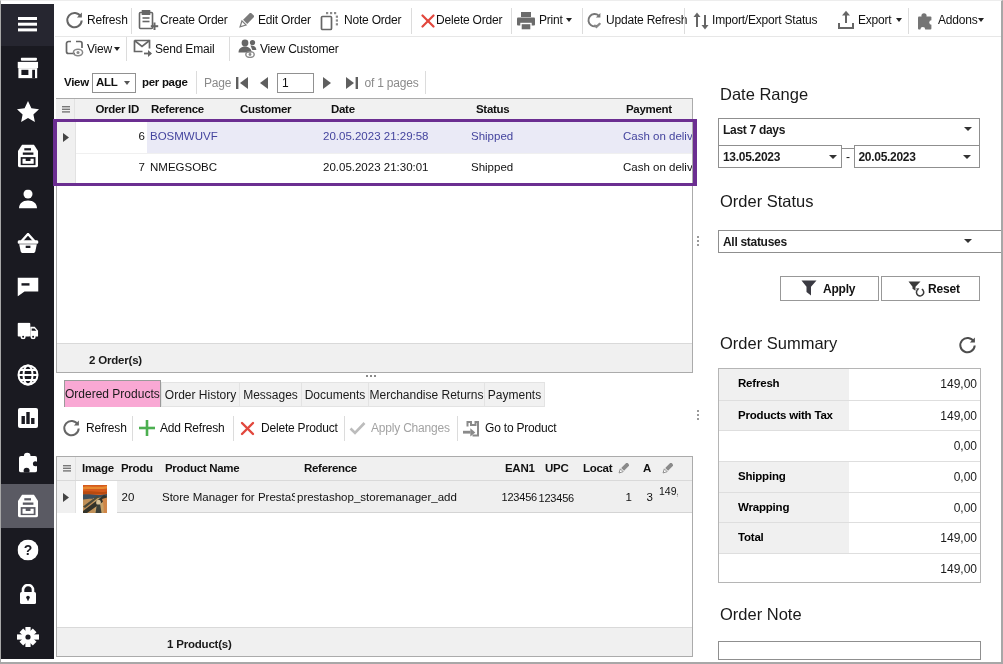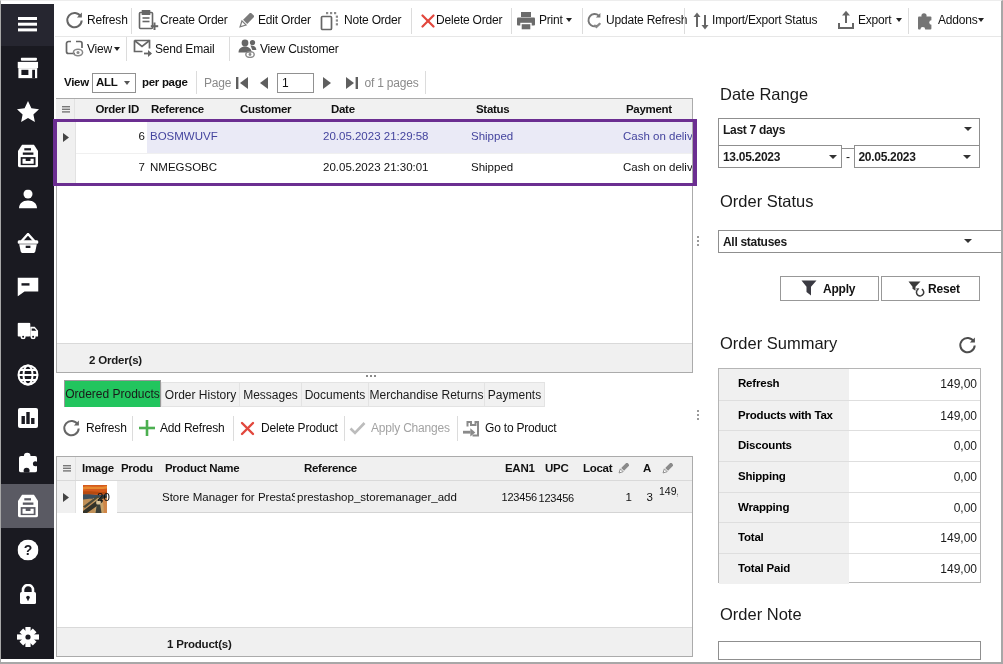--- a/index.html
+++ b/index.html
@@ -29,21 +29,21 @@
 #g1rows { left:57px; top:120px; width:635px; height:63px; }
 .indcol { position:absolute; background:#f0f0f0; border-right:1px solid #e2e2e2; }
 #g1foot { left:57px; top:343px; width:635px; height:29px; background:#f0f0f0; border-top:1px solid #d9d9d9; font-size:11.5px; font-weight:bold; letter-spacing:-0.2px; }
 #g2foot { left:57px; top:627px; width:635px; height:29px; background:#f0f0f0; border-top:1px solid #d9d9d9; font-size:11.5px; font-weight:bold; letter-spacing:-0.2px; }
 #purple { left:53px; top:119px; width:644px; height:67px; border:3px solid #6b2e91; border-left-width:4px; border-right-width:4px; z-index:10; }
 .cell { position:absolute; font-size:11.5px; white-space:nowrap; }
 .blue { color:#44449e; }
 
 .tab { position:absolute; top:382px; height:25px; font-size:12px; line-height:25px; text-align:center; }
 .tab.inactive { background:#f1f1f1; border:1px solid #e3e3e3; border-left:none; }
-#tabactive { left:64px; top:380px; width:97px; height:27px; background:#22c55e; border:1px solid #9a9a9a; border-bottom:none; z-index:2; line-height:26px;text-align:center; }
+#tabactive { left:64px; top:380px; width:97px; height:27px; background:#f9a8d4; border:1px solid #9a9a9a; border-bottom:none; z-index:2; line-height:26px; }
 
 #grid2 { left:56px; top:456px; width:637px; height:201px; border:1px solid #ababab; background:#fff; }
 #g2head { left:57px; top:457px; width:635px; height:24px; background:#f0f0f0; border-bottom:1px solid #d9d9d9; }
 #g2row { left:57px; top:481px; width:635px; height:32px; background:#efefef; border-bottom:1px solid #d4d4d4; }
 
 .rphead { position:absolute; font-size:16.5px; color:#1a1a1a; white-space:nowrap; }
 .sel { position:absolute; background:#fff; border:1px solid #8f8f8f; font-size:12px; font-weight:bold; letter-spacing:-0.3px; }
 .sel .txt { position:absolute; left:4px; top:4px; }
 .dar { position:absolute; width:0; height:0; border-left:4px solid transparent; border-right:4px solid transparent; border-top:4.5px solid #333; }
 .btn { position:absolute; background:#fff; border:1px solid #989898; height:25px; }
@@ -508,21 +508,21 @@
       <path d="M0 6.5c8-1 16 1.5 24 0v2c-8 1.5-16-0.5-24 1z" fill="#b84a10"></path>
       <path d="M0 9.5c8-1 13 2 24-0.5v3.5c-9 2.5-16 0-24 2z" fill="#3c4f5e"></path>
       <path d="M10 13c4 0.5 9-1 14-1.5V28H12z" fill="#c8a268"></path>
       <path d="M0 28V14l20-11.5? z" fill="none"></path>
       <path d="M0 26L21 10l3 1.5V14L4 28H0z" fill="#33332a"></path>
       <path d="M0 21.5L14 11l2 1L2 23z" fill="#4a4a3a"></path>
       <ellipse cx="15.5" cy="17.5" rx="2.3" ry="2.8" fill="#d8c49a"></ellipse>
       <path d="M13.8 19.5h3.4l1.3 8.5h-6z" fill="#3a3f38"></path>
       <path d="M19 14c1.5 4 2 9 1.5 14H24V12.5z" fill="#d08648"></path>
     </svg>
-  <div class="cell" style="left:40px;top:10px;width:62px;text-align:left;color:#111">20</div>
+  <div class="cell" style="left:40px;top:10px;width:62px;text-align:center;color:#111">20</div>
   <div class="cell" style="left:105px;top:10px;width:133px;overflow:hidden;color:#111">Store Manager for PrestaShop</div>
   <div class="cell" style="left:240px;top:10px;color:#111">prestashop_storemanager_add</div>
   <div class="cell" style="left:420px;top:10px;width:60px;text-align:right;color:#111;font-size:11px;letter-spacing:-0.2px">123456</div>
   <div class="cell" style="left:457px;top:11px;width:60px;text-align:right;color:#111;font-size:11px;letter-spacing:-0.2px">123456</div>
   <div class="cell" style="left:545px;top:10px;width:30px;text-align:right;color:#111">1</div>
   <div class="cell" style="left:566px;top:10px;width:30px;text-align:right;color:#111">3</div>
   <div class="cell" style="left:602px;top:4px;width:19px;overflow:hidden;color:#111;font-size:10.5px">149,00</div>
 </div>
 <div class="abs" id="g2foot">
     <span style="position:absolute;left:110px;top:10px">1 Product(s)</span>
@@ -568,36 +568,34 @@
 <div class="abs" id="sumtable">
   <div class="srow">
         <div class="lab">Refresh</div>
         <div class="val">149,00</div>
       </div>
   <div class="srow">
         <div class="lab">Products with Tax</div>
         <div class="val">149,00</div>
       </div>
   <div class="srow">
-        <div class="lab">Discounts</div>
         <div class="val">0,00</div>
       </div>
   <div class="srow">
         <div class="lab">Shipping</div>
         <div class="val">0,00</div>
       </div>
   <div class="srow">
         <div class="lab">Wrapping</div>
         <div class="val">0,00</div>
       </div>
   <div class="srow">
         <div class="lab">Total</div>
         <div class="val">149,00</div>
       </div>
   <div class="srow">
-        <div class="lab">Total Paid</div>
         <div class="val">149,00</div>
       </div>
 </div>
 <div class="rphead" style="left:720px;top:605px">Order Note</div>
 <div class="abs" style="left:718px;top:641px;width:263px;height:19px;background:#fff;border:1px solid #8f8f8f;border-bottom:1px solid #8f8f8f"></div>
 </div>
 <div class="abs" id="frame"></div>
 
 </body></html>

